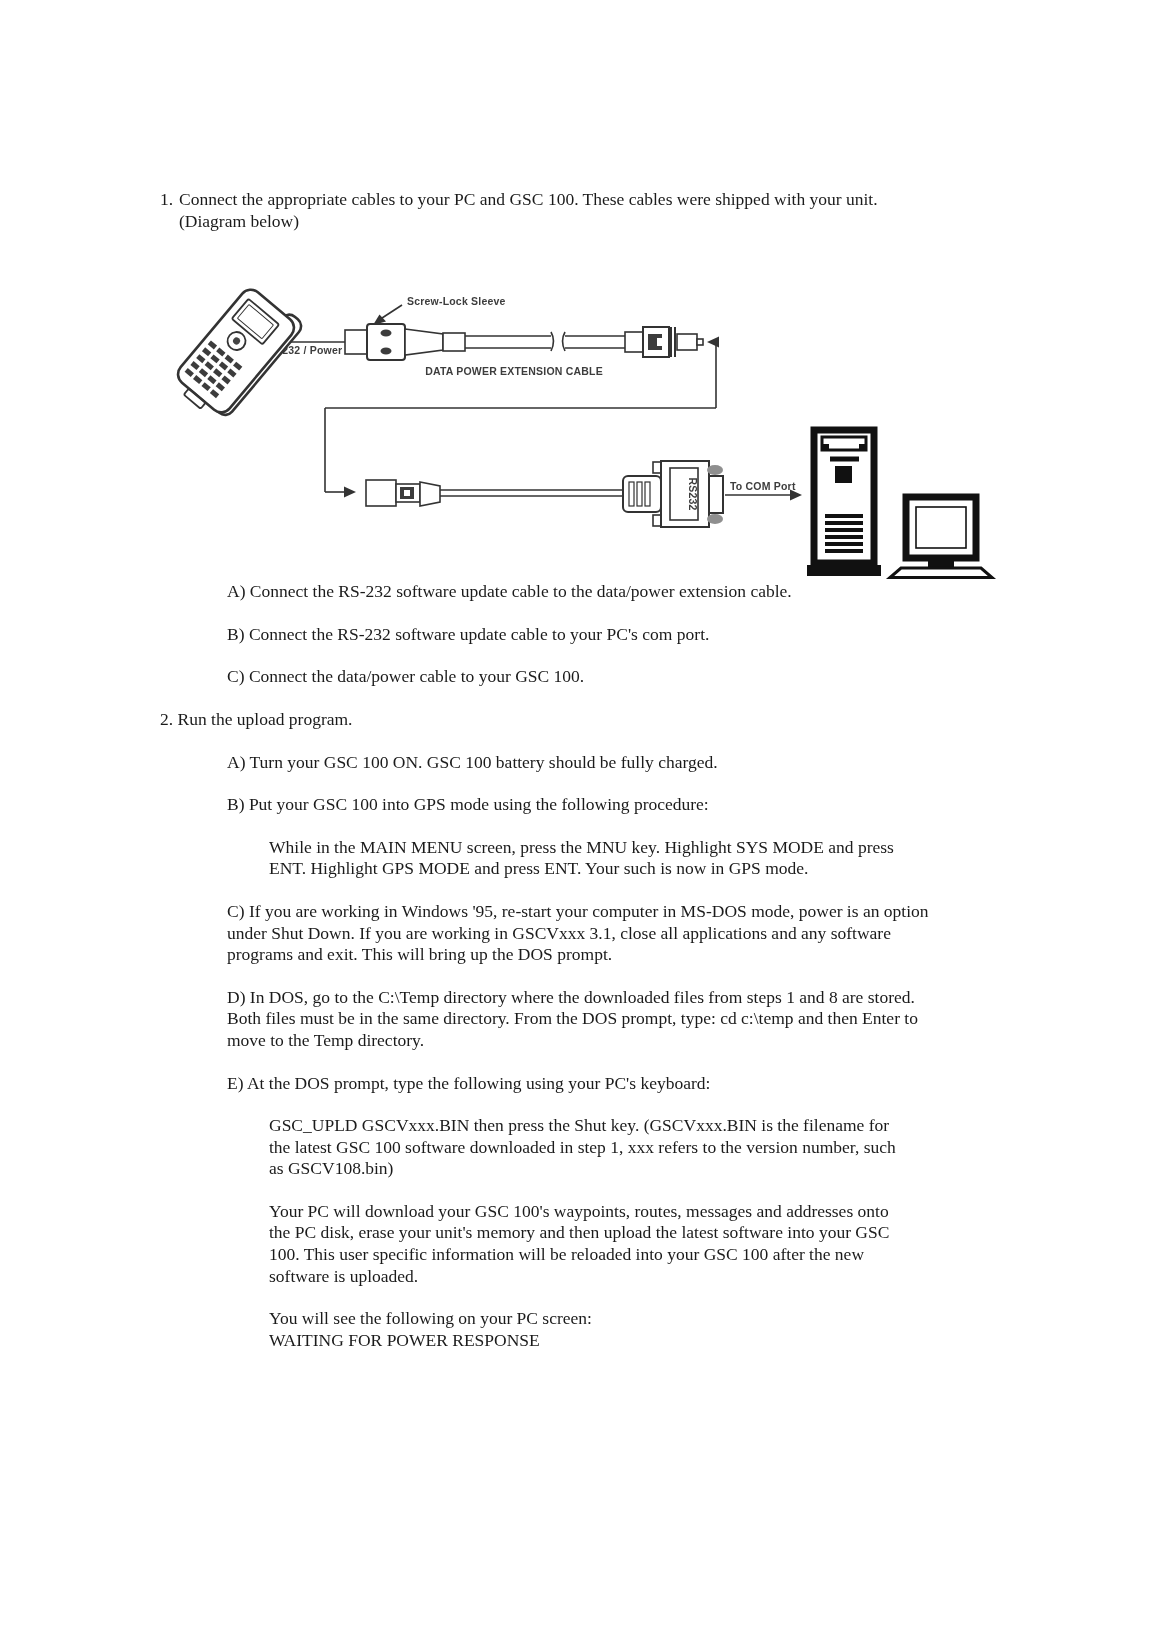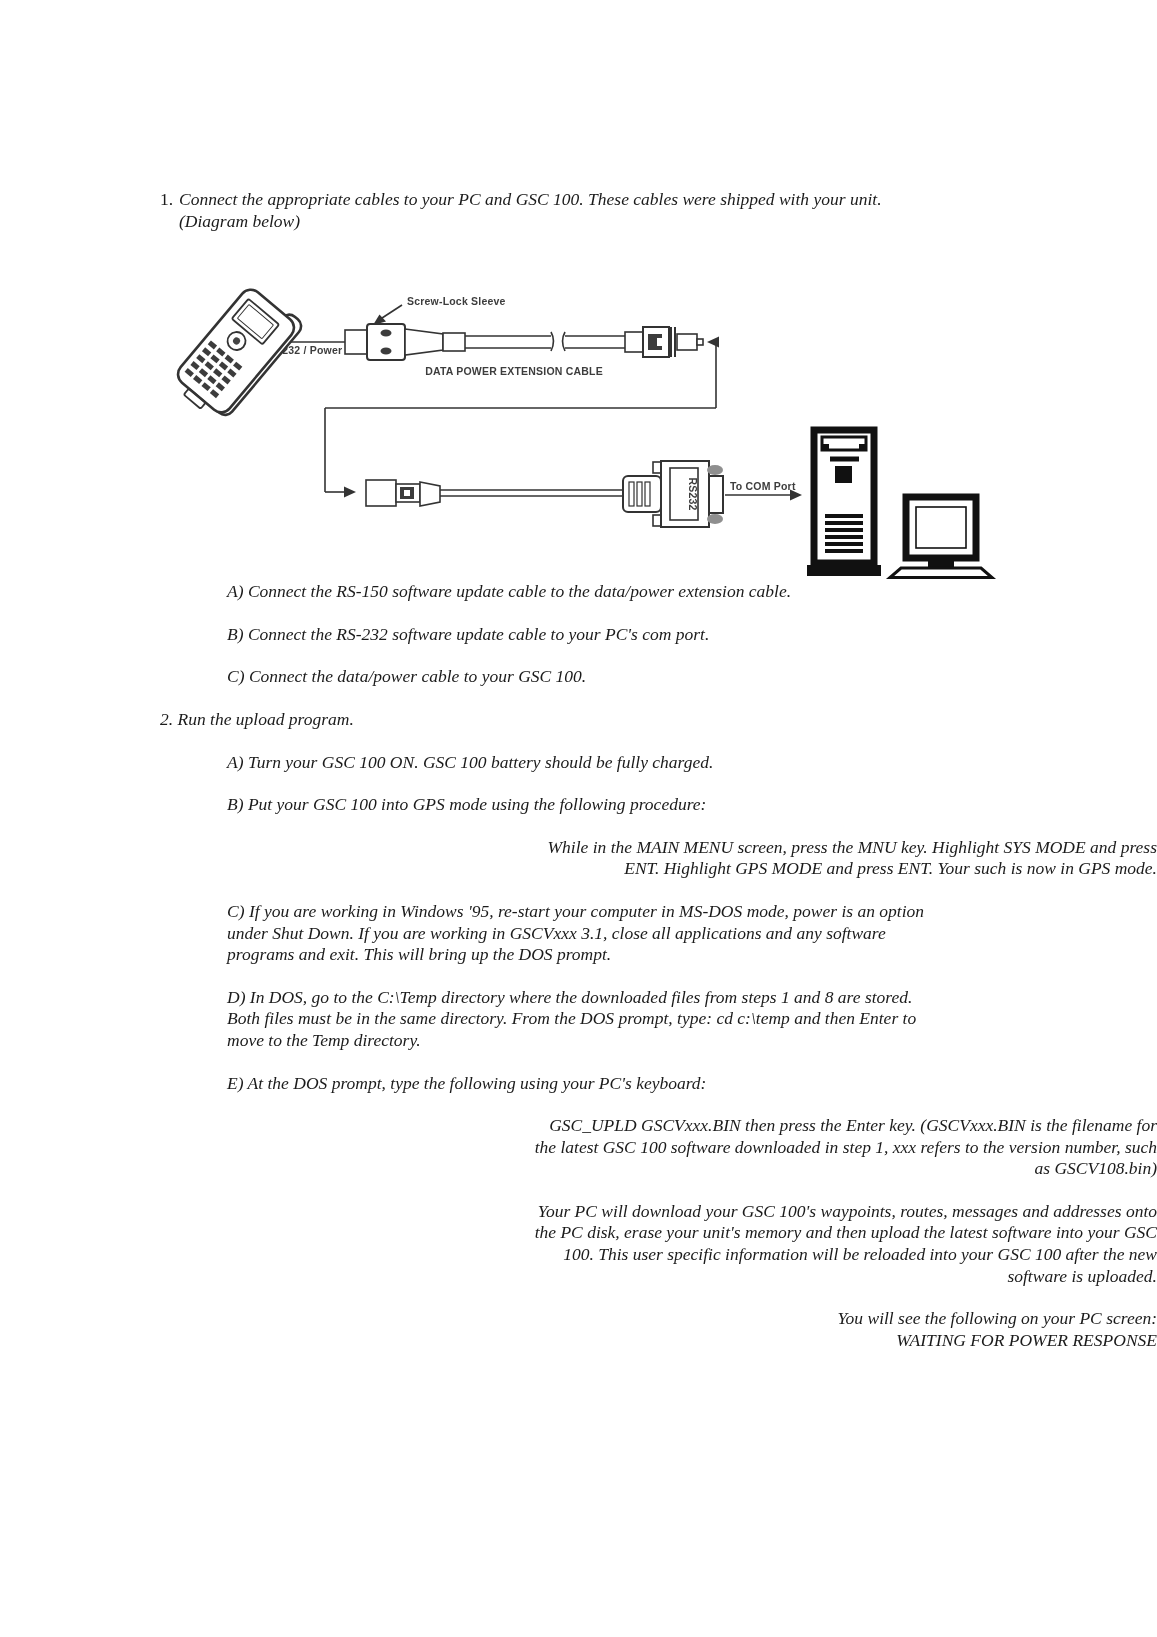--- a/index.html
+++ b/index.html
@@ -6,24 +6,24 @@
   body{
     width:1157px;height:1637px;
     background:#ffffff;
     font-family:"Liberation Serif", serif;
     color:#1b1b1b;
     overflow:hidden;
   }
   .para{font-size:17.5px;line-height:21.6px;margin:0 0 21px 0;}
   .ind0{margin-left:160px;}
   .ind1{margin-left:227px;}
-  .ind2{margin-left:269px;text-align:right;}
+  .ind2{margin-left:269px;}
   .hang{display:flex;}
   .marker{flex:0 0 19px;}
-  .ln{display:block;white-space:pre;font-style:italic;}
+  .ln{display:block;white-space:pre;}
   #sec-top{padding-top:189px;}
   .diagram{
     margin:37px 0 2px 158px;
     width:845px;height:310px;position:relative;
   }
   .diagram svg{position:absolute;left:0;top:0;}
   .dlabel{
     font-family:"Liberation Sans", sans-serif;
     font-size:10.5px;font-weight:bold;fill:#3d3d3d;letter-spacing:.2px;
   }
@@ -175,26 +175,26 @@
         <rect x="758" y="238" width="50" height="41" stroke-width="1.6"></rect>
         <rect x="770" y="289" width="26" height="9" fill="#111111" stroke="none"></rect>
         <polygon points="743,299 823,299 834,308.5 732,308.5" fill="#ffffff" stroke-width="3"></polygon>
       </g>
 
     </g>
   </svg>
 </div>
 
 <div id="sec-bottom">
-    <p class="para ind1"><span class="ptext"><span class="ln">A) Connect the RS-150 software update cable to the data/power extension cable.</span></span></p>
+    <p class="para ind1"><span class="ptext"><span class="ln">A) Connect the RS-232 software update cable to the data/power extension cable.</span></span></p>
     <p class="para ind1"><span class="ptext"><span class="ln">B) Connect the RS-232 software update cable to your PC's com port.</span></span></p>
     <p class="para ind1"><span class="ptext"><span class="ln">C) Connect the data/power cable to your GSC 100.</span></span></p>
     <p class="para ind0"><span class="ptext"><span class="ln">2. Run the upload program.</span></span></p>
     <p class="para ind1"><span class="ptext"><span class="ln">A) Turn your GSC 100 ON. GSC 100 battery should be fully charged.</span></span></p>
     <p class="para ind1"><span class="ptext"><span class="ln">B) Put your GSC 100 into GPS mode using the following procedure:</span></span></p>
     <p class="para ind2"><span class="ptext"><span class="ln">While in the MAIN MENU screen, press the MNU key. Highlight SYS MODE and press</span><span class="ln">ENT. Highlight GPS MODE and press ENT. Your such is now in GPS mode.</span></span></p>
     <p class="para ind1"><span class="ptext"><span class="ln">C) If you are working in Windows '95, re-start your computer in MS-DOS mode, power is an option</span><span class="ln">under Shut Down. If you are working in GSCVxxx 3.1, close all applications and any software</span><span class="ln">programs and exit. This will bring up the DOS prompt.</span></span></p>
     <p class="para ind1"><span class="ptext"><span class="ln">D) In DOS, go to the C:\Temp directory where the downloaded files from steps 1 and 8 are stored.</span><span class="ln">Both files must be in the same directory. From the DOS prompt, type: cd c:\temp and then Enter to</span><span class="ln">move to the Temp directory.</span></span></p>
     <p class="para ind1"><span class="ptext"><span class="ln">E) At the DOS prompt, type the following using your PC's keyboard:</span></span></p>
-    <p class="para ind2"><span class="ptext"><span class="ln">GSC_UPLD GSCVxxx.BIN then press the Enter key. (GSCVxxx.BIN is the filename for</span><span class="ln">the latest GSC 100 software downloaded in step 1, xxx refers to the version number, such</span><span class="ln">as GSCV108.bin)</span></span></p>
+    <p class="para ind2"><span class="ptext"><span class="ln">GSC_UPLD GSCVxxx.BIN then press the Shut key. (GSCVxxx.BIN is the filename for</span><span class="ln">the latest GSC 100 software downloaded in step 1, xxx refers to the version number, such</span><span class="ln">as GSCV108.bin)</span></span></p>
     <p class="para ind2"><span class="ptext"><span class="ln">Your PC will download your GSC 100's waypoints, routes, messages and addresses onto</span><span class="ln">the PC disk, erase your unit's memory and then upload the latest software into your GSC</span><span class="ln">100. This user specific information will be reloaded into your GSC 100 after the new</span><span class="ln">software is uploaded.</span></span></p>
     <p class="para ind2"><span class="ptext"><span class="ln">You will see the following on your PC screen:</span><span class="ln">WAITING FOR POWER RESPONSE</span></span></p>
   </div>
 
 </body></html>

